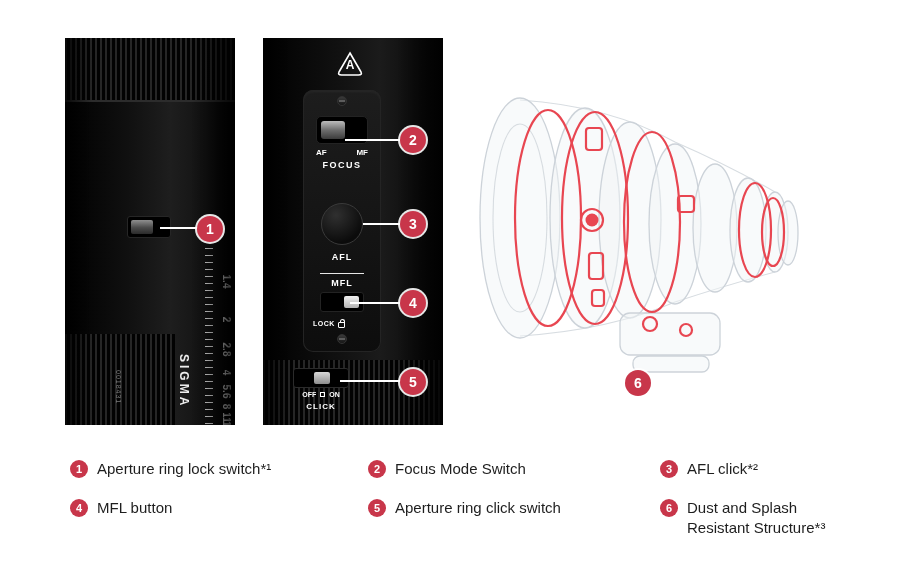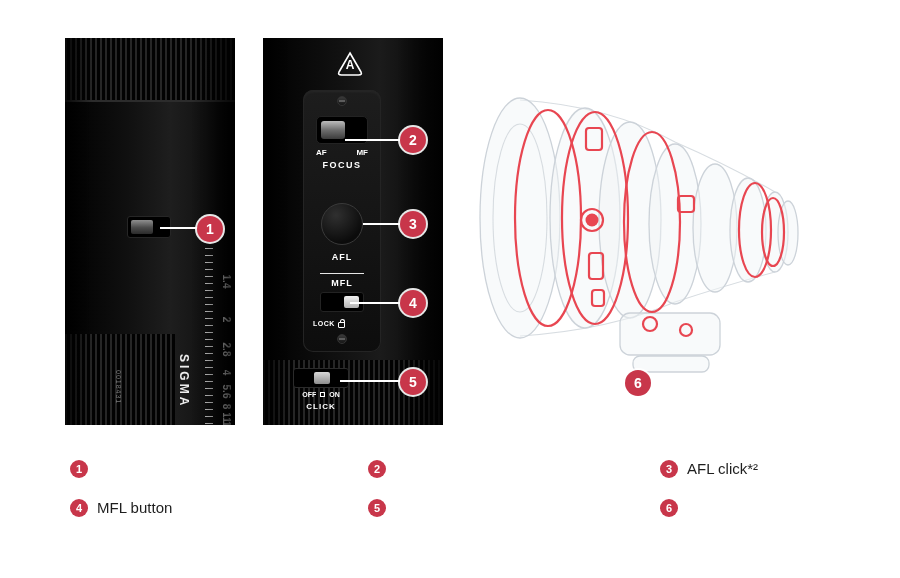--- a/index.html
+++ b/index.html
@@ -211,32 +211,36 @@
         <circle class="seal" cx="122" cy="142" r="11"></circle>
         <circle class="seal-fill" cx="122" cy="142" r="6.5"></circle>
         <circle class="seal" cx="180" cy="246" r="7"></circle>
         <circle class="seal" cx="216" cy="252" r="6"></circle>
       </g>
     </svg>
   </div>
 
   <div class="legend-item" style="left:70px;top:459px;">
     <span class="legend-num">1</span>
+    <span class="legend-text">Aperture ring lock switch*¹</span>
   </div>
   <div class="legend-item" style="left:368px;top:459px;">
     <span class="legend-num">2</span>
+    <span class="legend-text">Focus Mode Switch</span>
   </div>
   <div class="legend-item" style="left:660px;top:459px;">
     <span class="legend-num">3</span>
     <span class="legend-text">AFL click*²</span>
   </div>
   <div class="legend-item" style="left:70px;top:498px;">
     <span class="legend-num">4</span>
     <span class="legend-text">MFL button</span>
   </div>
   <div class="legend-item" style="left:368px;top:498px;">
     <span class="legend-num">5</span>
+    <span class="legend-text">Aperture ring click switch</span>
   </div>
   <div class="legend-item" style="left:660px;top:498px;">
     <span class="legend-num">6</span>
+    <span class="legend-text wrap">Dust and Splash Resistant Structure*³</span>
   </div>
 
 </div>
 
 </body></html>

